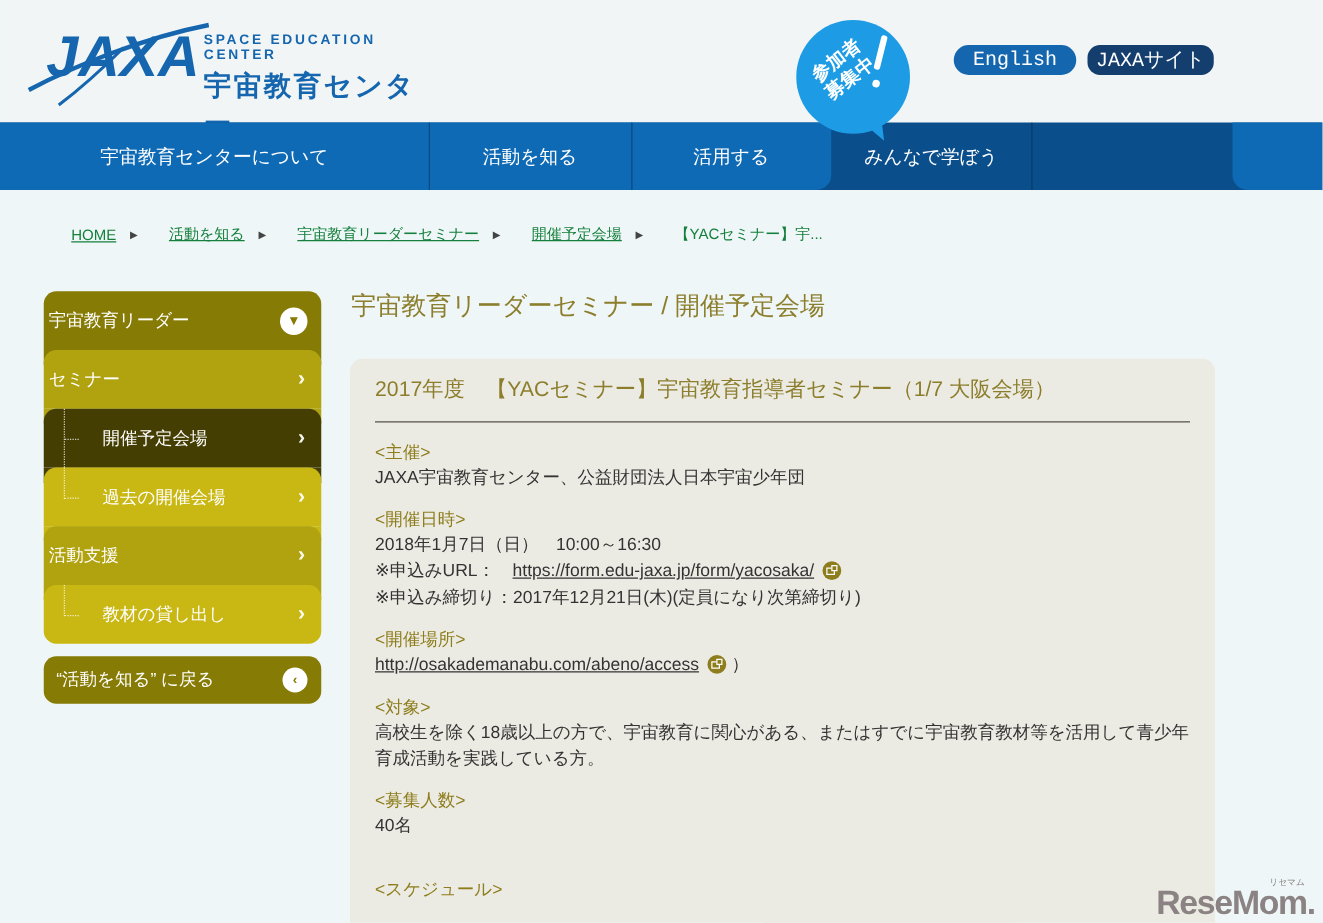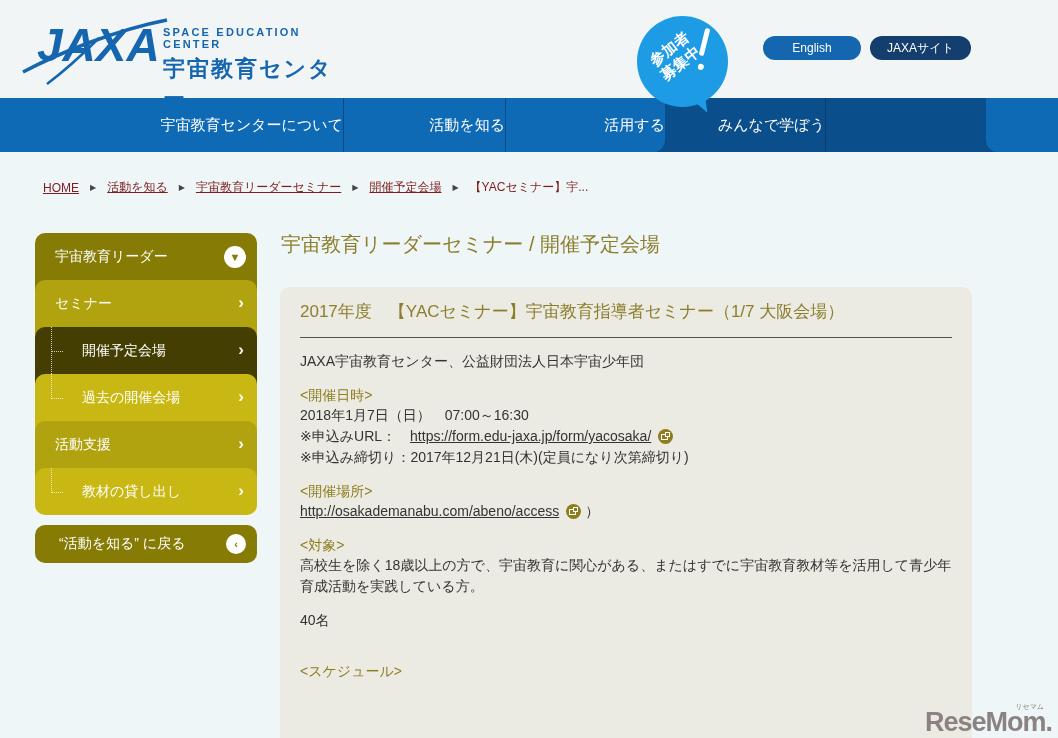--- a/index.html
+++ b/index.html
@@ -10,76 +10,76 @@
   }
   
   .header{position:absolute;left:1px;top:0;width:1058px;height:98px;background:var(--header-bg,#f1f5f6);}
   .logo{position:absolute;left:34px;top:12px;width:300px;height:80px;cursor:pointer;}
   .logo-jaxa{position:absolute;left:2px;top:10px;font-size:46px;font-weight:bold;font-style:italic;
     color:var(--logo-blue,#1566ae);letter-spacing:0px;line-height:46px;}
   .logo-swoosh{position:absolute;left:-14px;top:2px;}
   .logo-textblock{position:absolute;left:128px;top:14px;}
   .logo-en{font-size:11px;font-weight:bold;letter-spacing:2.2px;color:var(--logo-blue,#1566ae);}
   .logo-ja{font-size:22px;font-weight:bold;letter-spacing:2px;color:var(--logo-blue,#1566ae);margin-top:4px;}
-  .hdr-btn{position:absolute;top:36px;height:24px;border-radius:12px;color:#fff;font-size:12px;
-    display:flex;align-items:center;justify-content:center;cursor:pointer;}
+  .hdr-btn{position:absolute;top:36px;height:24px;border-radius:12px;color:#fff;font-size:16px;
+    display:flex;align-items:center;justify-content:center;cursor:pointer;font-family:Liberation Mono, monospace;}
   .btn-english{left:762px;width:98px;background:var(--btn-english,#1467ae);}
-  .btn-jaxa{left:869px;width:101px;background:var(--btn-jaxa,#133e6e);}
+  .btn-jaxa{left:869px;width:101px;background:var(--btn-jaxa,#133e6e);border-radius:10px;}
   
   .badge{position:absolute;left:636px;top:16px;width:91px;height:91px;border-radius:50%;
     background:var(--badge-blue,#1d9ce5);z-index:40;cursor:pointer;}
   .badge-tail{position:absolute;left:58px;top:82px;width:0;height:0;z-index:39;
     border-left:10px solid transparent;border-right:3px solid transparent;
     border-top:16px solid var(--badge-blue,#1d9ce5);transform:rotate(-18deg);}
   .badge-text{position:absolute;left:6px;top:22px;width:64px;text-align:center;
     transform:rotate(-38deg);color:#fff;font-weight:bold;font-size:15px;line-height:18px;}
   .badge-excl{position:absolute;right:21px;top:12px;width:5px;height:28px;background:#fff;
     border-radius:2px;transform:rotate(14deg);}
   .badge-excl::after{content:"";position:absolute;left:2px;top:36px;width:6px;height:6px;background:#fff;border-radius:50%;}
   
   .nav{position:absolute;left:0;top:98px;width:1058px;height:54px;background:var(--nav-dark,#0a4e8b);}
   .nav-light-left{position:absolute;left:0;top:0;width:665px;height:54px;background:var(--nav-light,#0f6ab5);border-radius:0 0 12px 0;}
   .nav-light-right{position:absolute;left:986px;top:0;width:72px;height:54px;background:var(--nav-light,#0f6ab5);border-radius:0 0 0 12px;}
-  .nav-item{position:absolute;top:0;height:54px;display:flex;align-items:center;justify-content:flex-end;
+  .nav-item{position:absolute;top:0;height:54px;display:flex;align-items:center;justify-content:center;
     color:#fff;font-size:15px;cursor:pointer;z-index:2;}
   .nav-div{position:absolute;top:0;width:1px;height:54px;background:rgba(5,45,85,.55);z-index:3;}
   
   .breadcrumb{position:absolute;left:43px;top:179px;display:flex;align-items:center;font-size:12px;color:#2b2b2b;}
-  .crumb{text-decoration:underline;cursor:pointer;color:#7f1d1d;}
+  .crumb{text-decoration:underline;cursor:pointer;color:#15803d;margin-left:14px;}
   .crumb-last{text-decoration:none;cursor:default;}
   .crumb-sep{font-size:8px;color:#444;margin:0 11px;}
   
   .sidebar{position:absolute;left:35px;top:233px;width:222px;}
   .side-wrap{width:222px;}
   .bgp-olive{background:linear-gradient(to bottom,var(--side-olive,#867b04) 12px,transparent 12px);}
   .bgp-mustard{background:linear-gradient(to bottom,var(--side-mustard,#b1a310) 12px,transparent 12px);}
   .bgp-dark{background:linear-gradient(to bottom,var(--side-dark,#453e02) 12px,transparent 12px);}
   .bgp-bright{background:linear-gradient(to bottom,var(--side-bright,#c9b813) 12px,transparent 12px);}
   .side-item{position:relative;height:47px;display:flex;align-items:center;color:#fff;font-size:14px;
     border-radius:10px 10px 0 0;cursor:pointer;}
   .bg-olive{background:var(--side-olive,#867b04);}
   .bg-mustard{background:var(--side-mustard,#b1a310);}
   .bg-dark{background:var(--side-dark,#453e02);}
   .bg-bright{background:var(--side-bright,#c9b813);}
   .rb{border-radius:10px;}
-  .side-label{padding-left:20px;}
+  .side-label{padding-left:4px;}
   .side-sublabel{padding-left:47px;}
   .side-arrow{position:absolute;right:13px;top:50%;transform:translateY(-58%);
     font-size:17px;font-weight:bold;color:rgba(255,255,255,.95);line-height:1;}
   .side-circle{position:absolute;right:11px;top:50%;transform:translateY(-50%);
     width:22px;height:22px;background:#fff;border-radius:50%;
     display:flex;align-items:center;justify-content:center;font-size:11px;font-weight:bold;}
   .glyph-olive{color:var(--side-olive,#867b04);}
   .tree-mid{position:absolute;left:16px;top:0;bottom:0;width:12px;border-left:1px dotted rgba(255,255,255,.75);}
   .tree-mid::after{content:"";position:absolute;top:50%;left:0;width:11px;border-top:1px dotted rgba(255,255,255,.75);}
   .tree-end{position:absolute;left:16px;top:0;height:24px;width:11px;
     border-left:1px dotted rgba(255,255,255,.75);border-bottom:1px dotted rgba(255,255,255,.75);}
   .side-back{position:relative;margin-top:10px;height:38px;border-radius:10px;background:var(--side-olive,#867b04);
     display:flex;align-items:center;color:#fff;font-size:14px;cursor:pointer;}
-  .side-back .side-label{padding-left:24px;}
+  .side-back .side-label{padding-left:10px;}
   .side-back .side-circle{width:20px;height:20px;}
   
   .page-title{position:absolute;left:281px;top:231px;font-size:20px;color:var(--title-gold,#8c7e2c);}
   .card{position:absolute;left:280px;top:287px;width:692px;height:460px;background:var(--card-bg,#ecebe3);
     border-radius:10px 10px 0 0;padding:0 20px;box-sizing:border-box;}
   .card-title{padding-top:13px;font-size:17px;color:var(--title-gold,#93831f);}
   .card-hr{border:none;border-top:1px solid #55524a;margin:14px 0 0 0;}
   .section{margin-top:13px;}
   .sec-label{font-size:14px;line-height:20px;color:var(--label-gold,#8d7d1d);}
   .sec-text{font-size:14px;line-height:21px;color:var(--text-dark,#333);}
@@ -207,45 +207,47 @@
   </div>
 </div>
 
 <div class="page-title">宇宙教育リーダーセミナー / 開催予定会場</div>
 
 <div class="card">
   <div class="card-title">2017年度　【YACセミナー】宇宙教育指導者セミナー（1/7 大阪会場）</div>
   <hr class="card-hr">
 
   <div class="section">
+    <div class="sec-label">&lt;主催&gt;</div>
     <div class="sec-text">JAXA宇宙教育センター、公益財団法人日本宇宙少年団</div>
   </div>
 
   <div class="section">
     <div class="sec-label">&lt;開催日時&gt;</div>
-    <div class="sec-text">2018年1月7日（日）　07:00～16:30</div>
+    <div class="sec-text">2018年1月7日（日）　10:00～16:30</div>
     <div class="sec-text">
       <span>※申込みURL：　</span><span class="link">https://form.edu-jaxa.jp/form/yacosaka/</span><span class="ext-icon"></span>
     </div>
     <div class="sec-text">※申込み締切り：2017年12月21日(木)(定員になり次第締切り)</div>
   </div>
 
   <div class="section">
     <div class="sec-label">&lt;開催場所&gt;</div>
     <div class="sec-text">
       <span class="link">http://osakademanabu.com/abeno/access</span><span class="ext-icon"></span><span>）</span>
     </div>
   </div>
 
   <div class="section">
     <div class="sec-label">&lt;対象&gt;</div>
     <div class="sec-text">高校生を除く18歳以上の方で、宇宙教育に関心がある、またはすでに宇宙教育教材等を活用して青少年育成活動を実践している方。</div>
   </div>
 
   <div class="section">
+    <div class="sec-label">&lt;募集人数&gt;</div>
     <div class="sec-text">40名</div>
   </div>
 
   <div class="section sect-schedule">
     <div class="sec-label">&lt;スケジュール&gt;</div>
 
   </div>
 </div>
 
 <div class="watermark">

